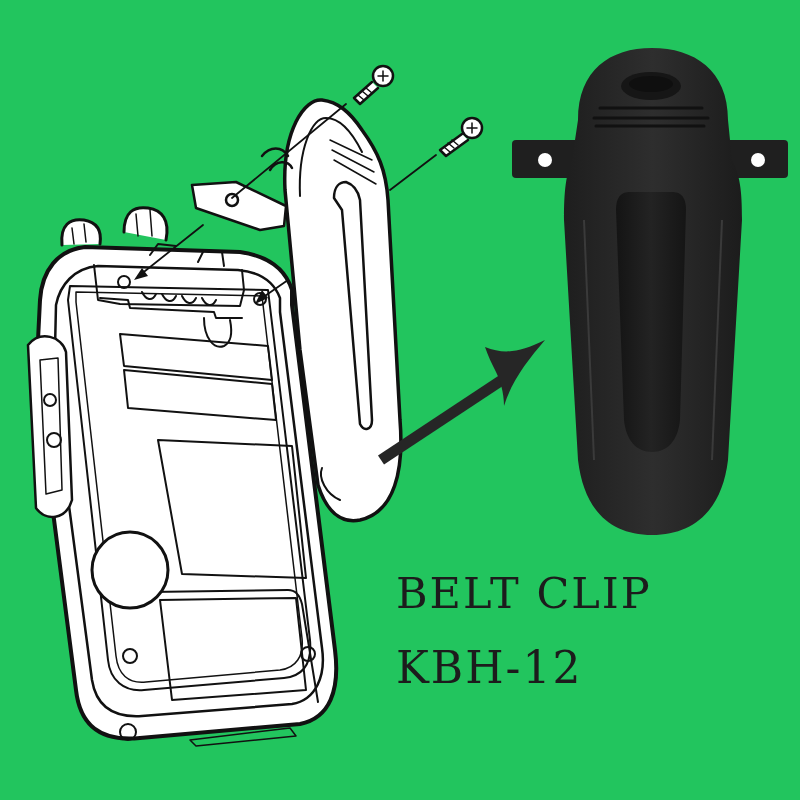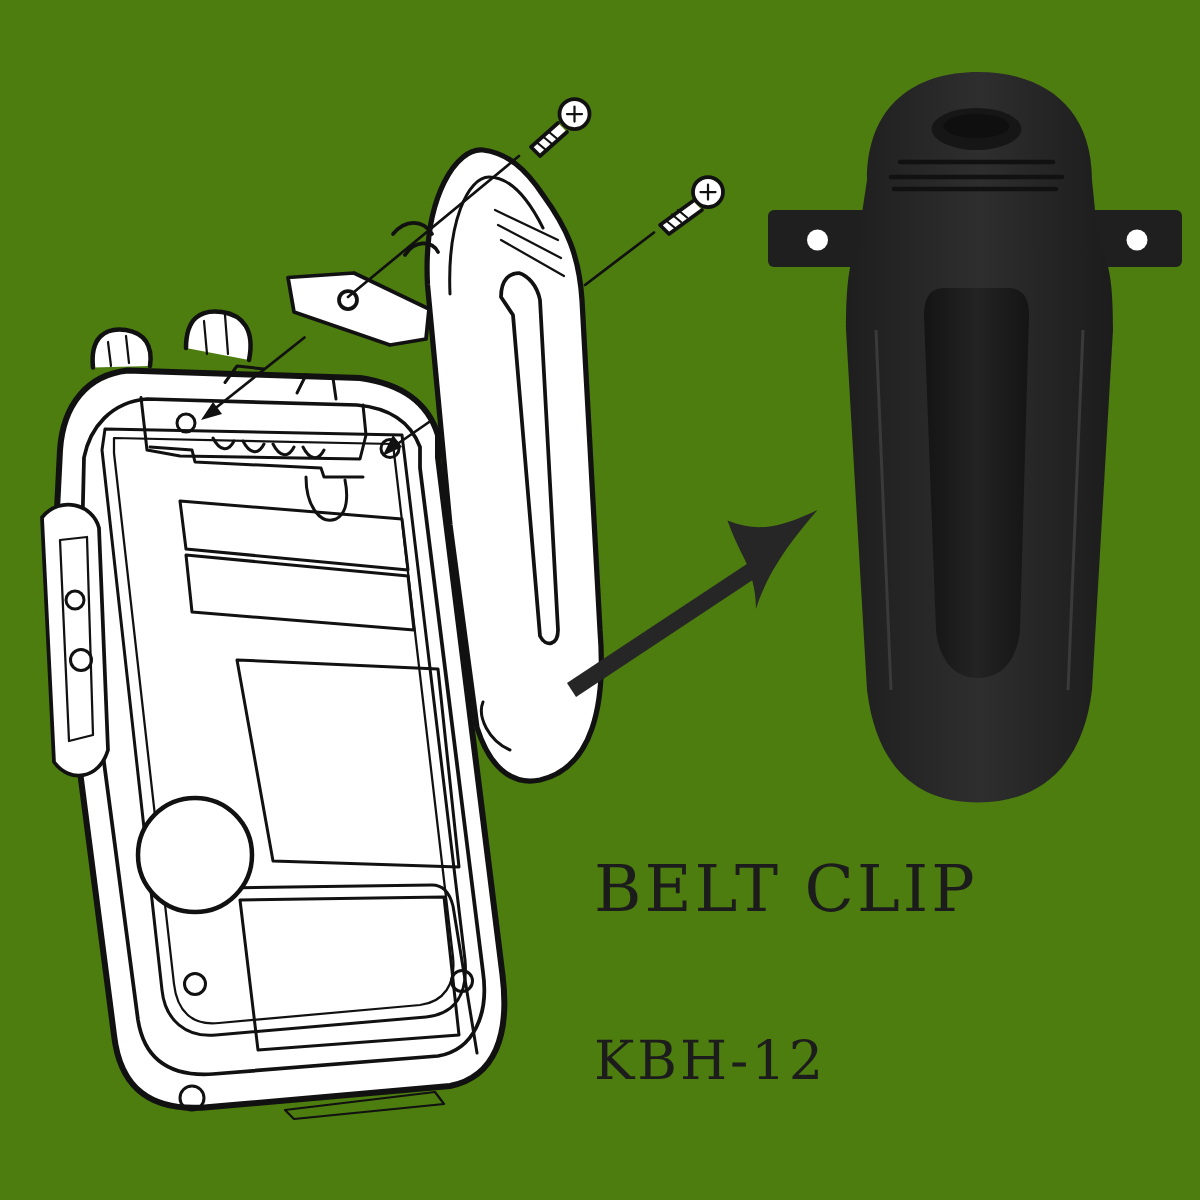--- a/index.html
+++ b/index.html
@@ -1,33 +1,33 @@
 <!DOCTYPE html>
 <html><head>
   <meta charset="utf-8">
   <style>
     html, body { margin: 0; padding: 0; background: #ffffff; }
     .canvas {
       position: relative;
       width: 800px;
       height: 800px;
       overflow: hidden;
-      background: #4d7c0f;
+      background: #22c55e;
     }
     .layer { position: absolute; left: 0; top: 0; width: 800px; height: 800px; }
     .caption {
       position: absolute;
       left: 396px;
       font-family: "DejaVu Serif", "Liberation Serif", serif;
       color: #1c1c1c;
       letter-spacing: 2px;
       white-space: nowrap;
     }
     .caption-line1 { top: 572px; font-size: 43px; font-variant: small-caps; }
-    .caption-line2 { top: 646px; font-size: 36px; margin-top: 44px; }
+    .caption-line2 { top: 646px; font-size: 44px; }
     .caption-line1, .caption-line2 { line-height: 1; }
   </style>
 </head>
 <body>
 
 <div class="canvas">
 
   <svg class="layer" viewBox="0 0 800 800" xmlns="http://www.w3.org/2000/svg">
     <g fill="none" stroke="#111" stroke-linecap="round" stroke-linejoin="round">
 

